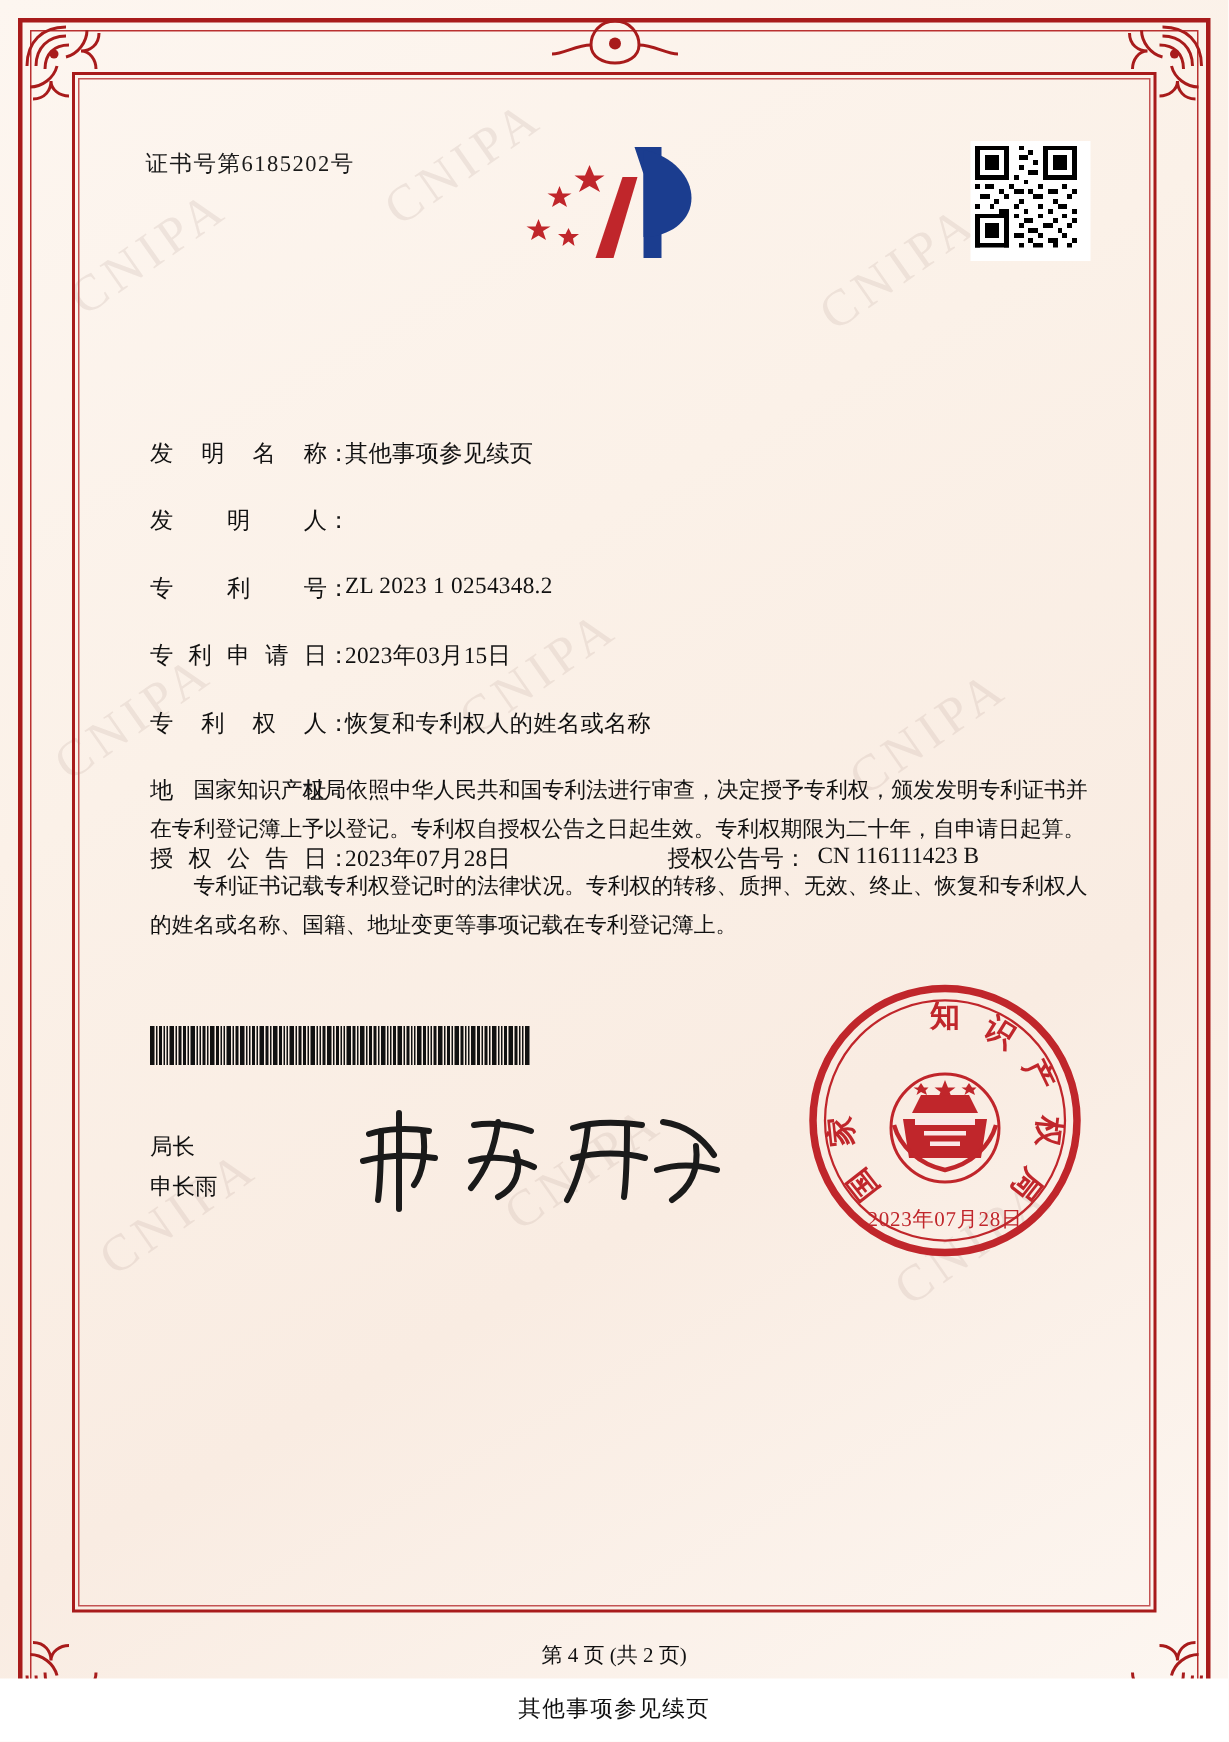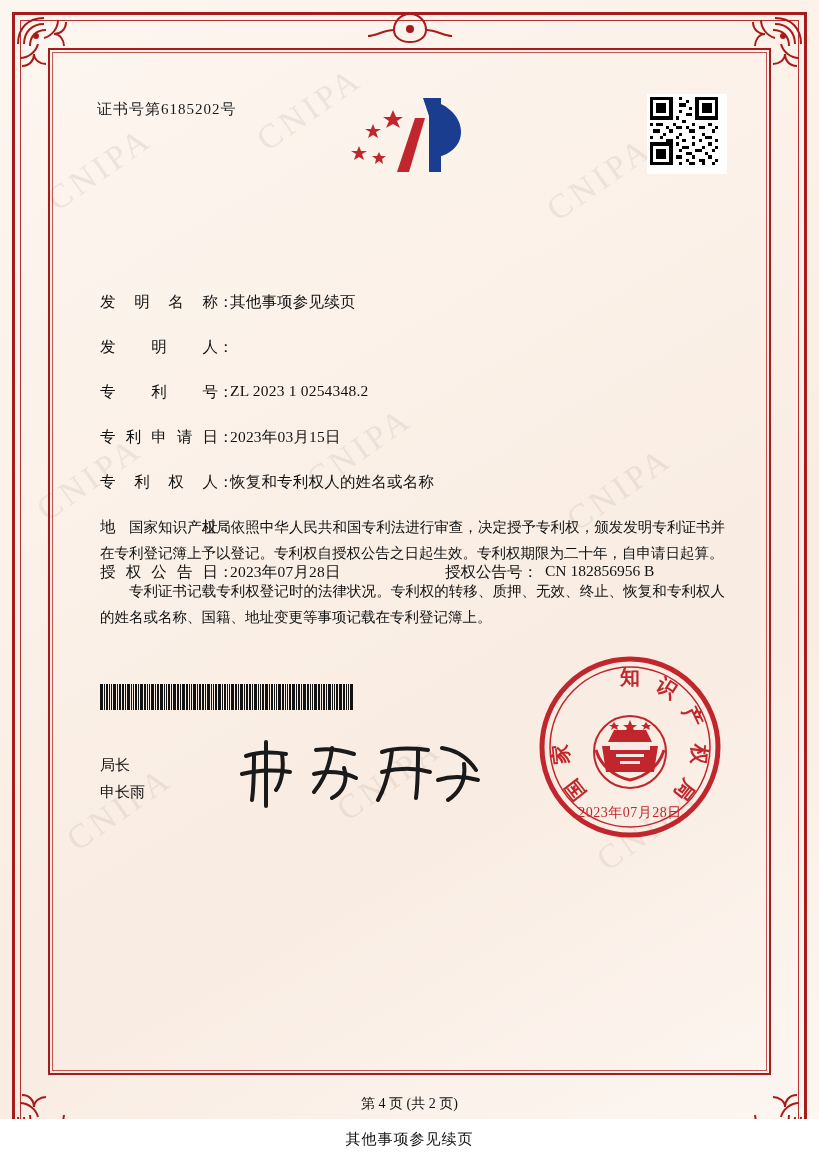--- a/index.html
+++ b/index.html
@@ -513,21 +513,21 @@
       </div>
       <div class="field-row">
         <div class="field-label">地址</div>
         <div class="field-colon">：</div>
       </div>
       <div class="field-row dual">
         <div class="field-label">授权公告日</div>
         <div class="field-colon">：</div>
         <div class="field-value">2023年07月28日</div>
         <div class="field-label2">授权公告号：</div>
-        <div class="field-value2">CN 182856956 B</div>
+        <div class="field-value2">CN 116111423 B</div>
       </div>
     </div>
 
     <div class="paragraphs">
       <p>国家知识产权局依照中华人民共和国专利法进行审查，决定授予专利权，颁发发明专利证书并在专利登记簿上予以登记。专利权自授权公告之日起生效。专利权期限为二十年，自申请日起算。</p>
       <p>专利证书记载专利权登记时的法律状况。专利权的转移、质押、无效、终止、恢复和专利权人的姓名或名称、国籍、地址变更等事项记载在专利登记簿上。</p>
     </div>
 
     <div class="barcode">
       <i style="width:3px"></i>

